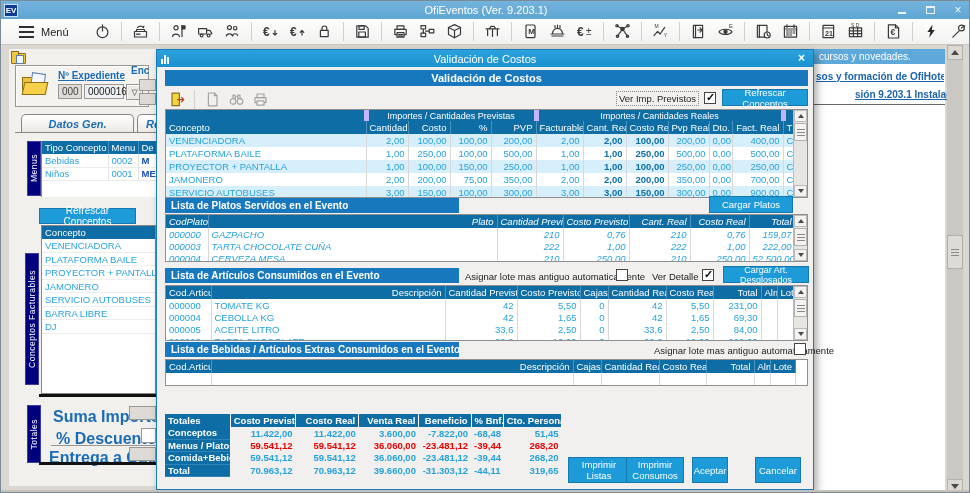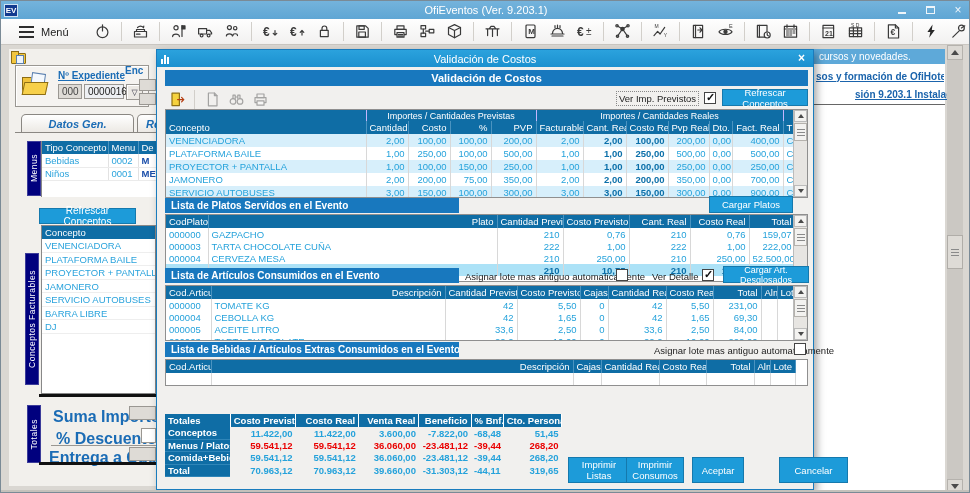--- a/index.html
+++ b/index.html
@@ -29,21 +29,21 @@
   .folder-sm::after{content:"";position:absolute;right:1px;top:1px;width:6px;height:7px;background:#eef4fb;border:1px solid #5a7fae;}
   .expbox{position:absolute;left:14px;top:64px;width:134px;height:42px;background:#f5f3f0;border:1px solid #9a9792;box-shadow:inset 1px 1px 0 #fff;}
   .folder-big{position:absolute;left:6px;top:7px;width:30px;height:26px;}
   .fb-back{position:absolute;left:0;top:4px;width:22px;height:18px;background:#f0c23c;border:1px solid #8d6d14;}
   .fb-page{position:absolute;left:9px;top:0;width:14px;height:16px;background:#f4f8fd;border:1px solid #5a7fae;transform:rotate(8deg);}
   .fb-front{position:absolute;left:1px;top:9px;width:24px;height:13px;background:#f7d04a;border:1px solid #8d6d14;transform:skewX(-12deg);}
   .explbl{position:absolute;left:42px;top:4px;font-size:10px;font-weight:bold;color:#1b6cb5;text-decoration:underline;}
   .fld{position:absolute;height:15px;border:1px solid #9a9792;background:#dedbd6;font-size:10px;color:#444;display:flex;align-items:center;padding:0 3px;}
   .fld.lit{background:#eef0f3;color:#222;}
   .expbtn{position:absolute;left:110px;top:18px;width:17px;height:16px;background:#ece9e4;border:1px solid #9a9792;box-shadow:inset 1px 1px 0 #fff;font-size:8px;color:#334;display:flex;align-items:center;justify-content:center;}
-  .encfrag{position:absolute;left:124px;top:64px;width:17px;font-size:10px;font-weight:bold;color:#1b6cb5;}
+  .encfrag{position:absolute;left:130px;top:64px;width:17px;font-size:10px;font-weight:bold;color:#1b6cb5;}
   .encfld{position:absolute;left:138px;width:17px;height:12px;background:#dedbd6;border:1px solid #9a9792;}
   .tab{position:absolute;top:113px;height:18px;background:linear-gradient(#ffffff,#ece9e4);border:1px solid #8a8782;border-bottom:none;border-radius:5px 5px 0 0;color:#1b6cb5;font-size:11px;font-weight:bold;font-style:italic;display:flex;align-items:center;justify-content:center;}
   .tabline{position:absolute;left:14px;top:131px;width:141px;height:1px;background:#8a8782;}
   .vtab{position:absolute;width:14px;background:#00007e;color:#fff;display:flex;align-items:center;justify-content:center;border:1px solid #3c3c9a;}
   .vtab span{writing-mode:vertical-rl;transform:rotate(180deg);font-size:8.5px;letter-spacing:.5px;white-space:nowrap;}
   .ltable{position:absolute;left:40px;top:140px;width:115px;height:56px;overflow:hidden;background:#fff;border-left:1px solid #888;}
   .ltable table{border-collapse:collapse;table-layout:fixed;width:150px;font-size:9.5px;}
   .ltable th{background:#0f6da5;color:#fff;font-weight:normal;text-align:left;height:13px;padding:0 3px;border-right:1px solid #4a93c0;overflow:hidden;white-space:nowrap;}
   .ltable td{height:13px;padding:0 3px;color:#2aa3dc;border-bottom:1px solid #ebebeb;border-right:1px solid #e2e2e2;white-space:nowrap;overflow:hidden;}
   .ltable td:nth-child(3){color:#1b4faa;font-weight:bold;}
@@ -79,21 +79,21 @@
   .dlg-tools{position:absolute;left:8px;top:39px;height:20px;display:flex;align-items:center;}
   .dlg-tools .tbbtn{width:24px;height:19px;}
   .vercb{position:absolute;top:41px;font-size:9.5px;color:#222;border:1px dotted #888;padding:0 2px;line-height:13px;}
   .cb{position:absolute;width:12px;height:12px;background:#fff;border:1px solid #444;}
   .cb.on::after{content:"✓";position:absolute;left:1px;top:-2px;font-size:11px;font-weight:bold;color:#111;}
   .cblbl{position:absolute;font-size:9.5px;color:#222;white-space:nowrap;}
   .grid{position:absolute;left:8px;background:#fff;border:1px solid #8f8f8f;overflow:hidden;}
   .grid table{border-collapse:collapse;table-layout:fixed;width:629px;font-size:9.5px;}
   .grid th{background:#0f6da5;color:#fff;font-weight:normal;height:13px;padding:0 3px;border-right:1px solid #4a93c0;white-space:nowrap;overflow:hidden;text-align:right;}
   .grid th:first-child{text-align:left;}
-  .grid tr.ghead th{height:11px;font-size:9px;text-align:center;border-right:1px solid #c4b5fd;}
+  .grid tr.ghead th{height:11px;font-size:9px;text-align:center;border-right:5px solid #c4b5fd;}
   .grid td{height:13px;padding:0 3px;color:#25a2db;border-right:1px solid #d8d8d8;white-space:nowrap;overflow:hidden;text-align:right;}
   .grid td:first-child{text-align:left;}
   .g-conceptos tbody tr:nth-child(odd){background:#d7effb;}
   .g-conceptos td:nth-child(7),.g-conceptos td:nth-child(8){color:#0b6fa9;font-weight:bold;}
   .g-conceptos td:nth-child(1),.g-platos td:nth-child(2),.g-articulos td:nth-child(2){text-align:left;}
   .g-platos td:nth-child(1),.g-articulos td:nth-child(1),.g-bebidas td:nth-child(1){text-align:left;}
   .g-platos td,.g-articulos td,.g-bebidas td{height:12px;}
   .g-platos tr.selected{background:#ace2f7;}
   .g-platos tr.selected td{color:#0b6fa9;font-weight:bold;}
   .g-bebidas td{border-bottom:1px solid #d8d8d8;}
@@ -625,21 +625,21 @@
             <i class="grip"></i>
           </div>
         <div class="sb-btn" style="bottom:0;top:auto;">
             <i class="tri-down"></i>
           </div>
       </div>
     </div>
 
     <div class="band" style="left:8px;top:148px;width:294px;">Lista de Platos Servidos en el Evento</div>
     <button class="btn" style="position:absolute;left:552px;top:146px;width:84px;height:17px;font-size:9.5px;">Cargar Platos</button>
-    <div class="grid g-platos" style="top:164px;width:643px;height:68px;">
+    <div class="grid g-platos" style="top:164px;width:643px;height:48px;font-style:italic;">
       <table>
         <colgroup>
             <col style="width:42px">
             <col style="width:289px">
             <col style="width:66px">
             <col style="width:66px">
             <col style="width:61px">
             <col style="width:59px">
             <col style="width:46px">
           </colgroup>
@@ -904,18 +904,18 @@
               <td>-31.303,12</td>
               <td>-44,11</td>
               <td>319,65</td>
             </tr>
           </tbody>
       </table>
     </div>
 
     <button class="btn dbtn" style="left:411px;top:407px;width:62px;">Imprimir Listas</button>
     <button class="btn dbtn" style="left:469px;top:407px;width:58px;white-space:normal;padding:0 4px;">Imprimir Consumos</button>
-    <button class="btn dbtn" style="left:535px;top:407px;width:52px;">Aceptar</button>
-    <button class="btn dbtn" style="left:598px;top:407px;width:69px;margin-left:24px;">Cancelar</button>
+    <button class="btn dbtn" style="left:535px;top:407px;width:36px;">Aceptar</button>
+    <button class="btn dbtn" style="left:598px;top:407px;width:46px;">Cancelar</button>
   </div>
 
   <div class="bottomstrip"></div>
 </div>
 
 </body></html>

